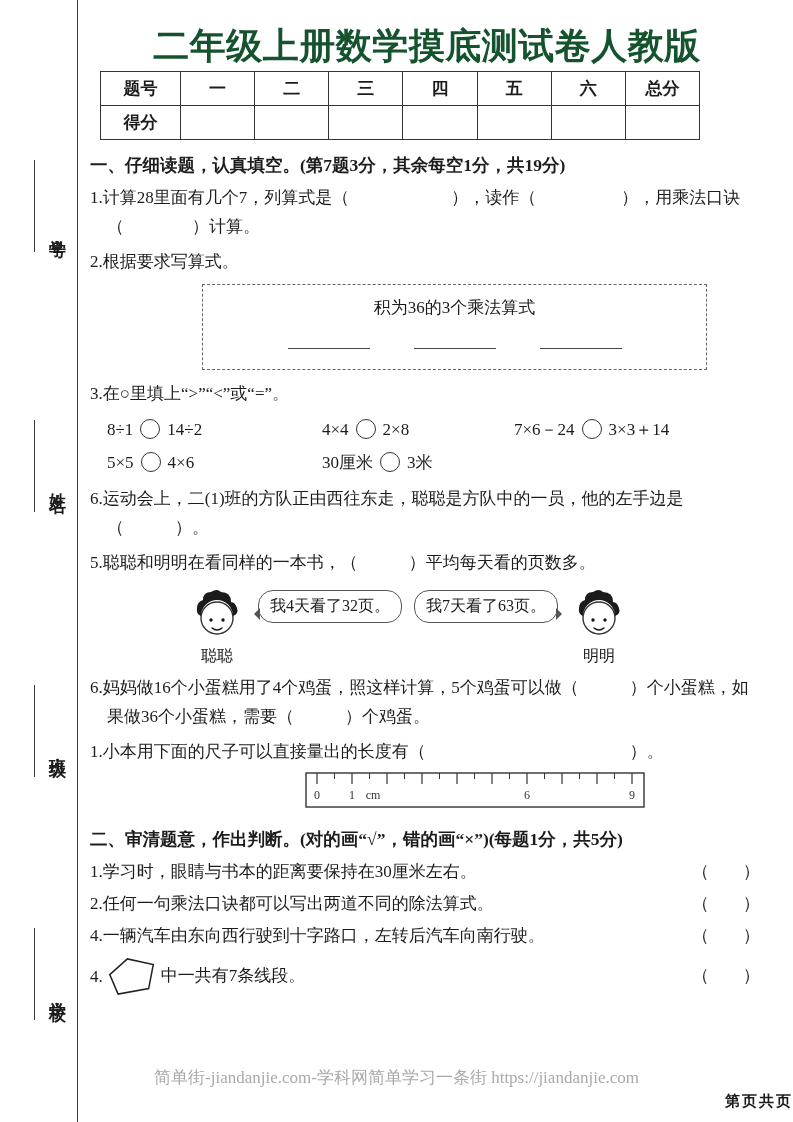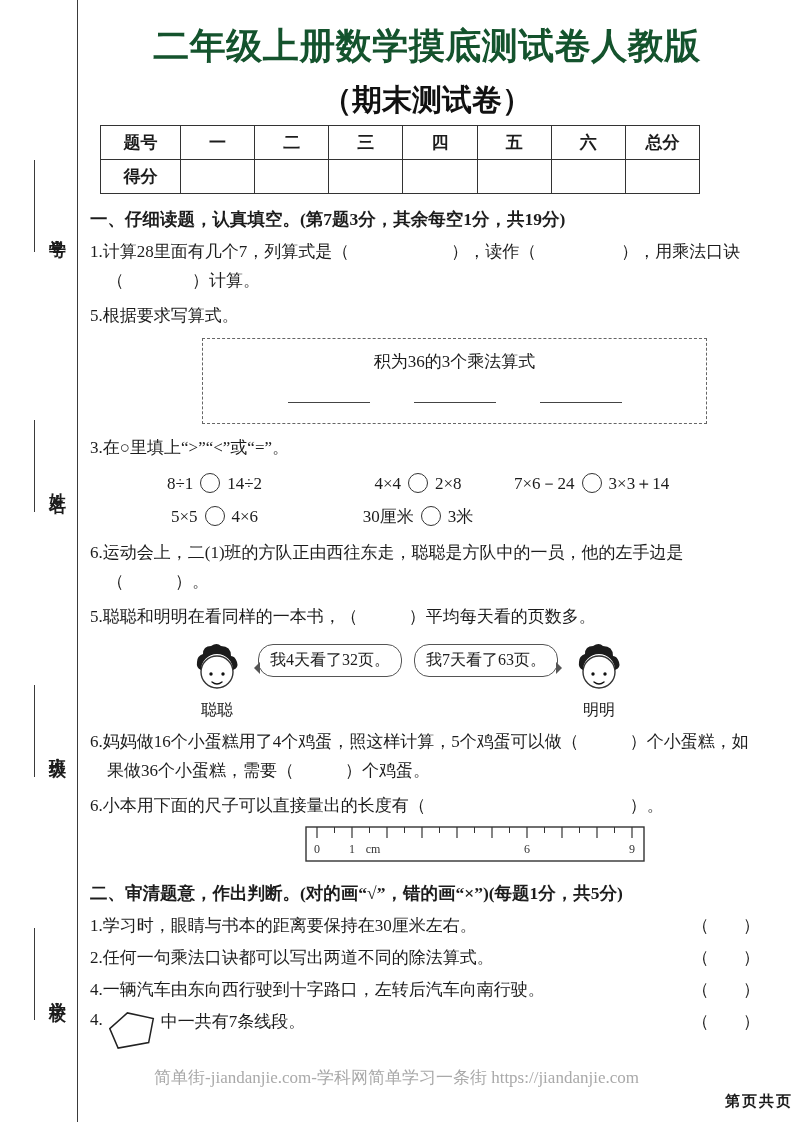--- a/index.html
+++ b/index.html
@@ -33,34 +33,34 @@
   table.score td.first { width:80px; }
   .sec-title { font-weight:800; font-size:17.5px; margin:13px 0 5px; }
   p.q { font-size:17px; line-height:1.72; margin:6px 0; padding-left:17px; text-indent:-17px; }
   
   .dash-box { width:505px; margin:7px 0 9px 112px; border:1.6px dashed #666; text-align:center; padding:11px 0 16px; }
   .dash-box .box-title { font-size:17px; }
   .blank-row { margin-top:16px; }
   .blank { display:inline-block; width:82px; border-bottom:1.3px solid #444; height:10px; margin:0 20px; }
   
   .cmp-row { display:flex; margin:10px 0 10px 17px; font-size:17px; align-items:center; }
-  .cmp { white-space:nowrap;text-align:center; }
+  .cmp { white-space:nowrap; }
   .cmp.c1 { width:215px; } .cmp.c2 { width:192px; }
   .circle { display:inline-block; width:20px; height:20px; border:1.4px solid #333; border-radius:50%; vertical-align:-4px; margin:0 7px; }
   
   .q5-illu { display:flex; align-items:flex-start; margin:2px 0 4px 98px; gap:12px; }
   .face-block { text-align:center; width:58px; }
   .face-label { font-size:16px; margin-top:-4px; }
   .bubble { border:1.3px solid #555; border-radius:15px; padding:5px 11px; font-size:16px; margin-top:6px; position:relative; white-space:nowrap; }
   .bubble.left::after  { content:""; position:absolute; left:-11px; top:55%; border:6px solid transparent; border-right-color:#555; }
   .bubble.right::after { content:""; position:absolute; right:-11px; top:55%; border:6px solid transparent; border-left-color:#555; }
   
   .ruler-wrap { margin:4px 0 2px 215px; }
   
-  .judge { display:flex; font-size:17px; margin:9px 0; align-items:flex-start; }
+  .judge { display:flex; font-size:17px; margin:9px 0; align-items:flex-end; }
   .judge .grow { flex:1; }
   .judge .paren { padding-right:4px; }
   .pent { margin:0 4px -10px 4px; }
   
   .watermark { position:absolute; left:0; right:0; top:1066px; text-align:center; color:#a9a9a9; font-size:17px; }
   .pageinfo  { position:absolute; left:0; right:0; top:1092px; text-align:right; font-weight:700; font-size:15px; letter-spacing:2px; }
 </style>
 </head>
 <body>
 
@@ -73,21 +73,20 @@
     <span class="m-label p2">姓名：</span>
     <span class="m-line l3"></span>
     <span class="m-label p3">班级：</span>
     <span class="m-line l4"></span>
     <span class="m-label p4">学校：</span>
   </div>
 
   <div class="content">
 
     <h1 class="title">二年级上册数学摸底测试卷人教版</h1>
-    <h2 class="subtitle">（期末测试卷）</h2>
 
     <table class="score">
       <tbody>
         <tr>
           <td class="first">题号</td>
           <td>一</td>
           <td>二</td>
           <td>三</td>
           <td>四</td>
           <td>五</td>
@@ -104,21 +103,21 @@
           <td></td>
           <td></td>
         </tr>
       </tbody>
     </table>
 
     <div class="sec-title">一、仔细读题，认真填空。(第7题3分，其余每空1分，共19分)</div>
 
     <p class="q">1.计算28里面有几个7，列算式是（　　　　　　），读作（　　　　　），用乘法口诀（　　　　）计算。</p>
 
-    <p class="q">5.根据要求写算式。</p>
+    <p class="q">2.根据要求写算式。</p>
     <div class="dash-box">
       <div class="box-title">积为36的3个乘法算式</div>
       <div class="blank-row">
         <span class="blank"></span>
         <span class="blank"></span>
         <span class="blank"></span>
       </div>
     </div>
 
     <p class="q">3.在○里填上“&gt;”“&lt;”或“=”。</p>
@@ -155,21 +154,21 @@
           <circle cx="20" cy="36" r="1.7" fill="#111"></circle>
           <circle cx="32" cy="36" r="1.7" fill="#111"></circle>
           <path d="M21 44 Q26 48 31 44" fill="none" stroke="#111" stroke-width="1.4" stroke-linecap="round"></path>
         </svg>
         <div class="face-label">明明</div>
       </div>
     </div>
 
     <p class="q">6.妈妈做16个小蛋糕用了4个鸡蛋，照这样计算，5个鸡蛋可以做（　　　）个小蛋糕，如果做36个小蛋糕，需要（　　　）个鸡蛋。</p>
 
-    <p class="q">6.小本用下面的尺子可以直接量出的长度有（　　　　　　　　　　　　）。</p>
+    <p class="q">1.小本用下面的尺子可以直接量出的长度有（　　　　　　　　　　　　）。</p>
     <div class="ruler-wrap">
       <svg viewBox="0 0 340 38" width="340" height="38">
         <rect x="1" y="1" width="338" height="34" fill="none" stroke="#333" stroke-width="1.4"></rect>
         <line x1="12" y1="1" x2="12" y2="12" stroke="#333" stroke-width="1.2"></line>
         <line x1="47" y1="1" x2="47" y2="12" stroke="#333" stroke-width="1.2"></line>
         <line x1="82" y1="1" x2="82" y2="12" stroke="#333" stroke-width="1.2"></line>
         <line x1="117" y1="1" x2="117" y2="12" stroke="#333" stroke-width="1.2"></line>
         <line x1="152" y1="1" x2="152" y2="12" stroke="#333" stroke-width="1.2"></line>
         <line x1="187" y1="1" x2="187" y2="12" stroke="#333" stroke-width="1.2"></line>
         <line x1="222" y1="1" x2="222" y2="12" stroke="#333" stroke-width="1.2"></line>

